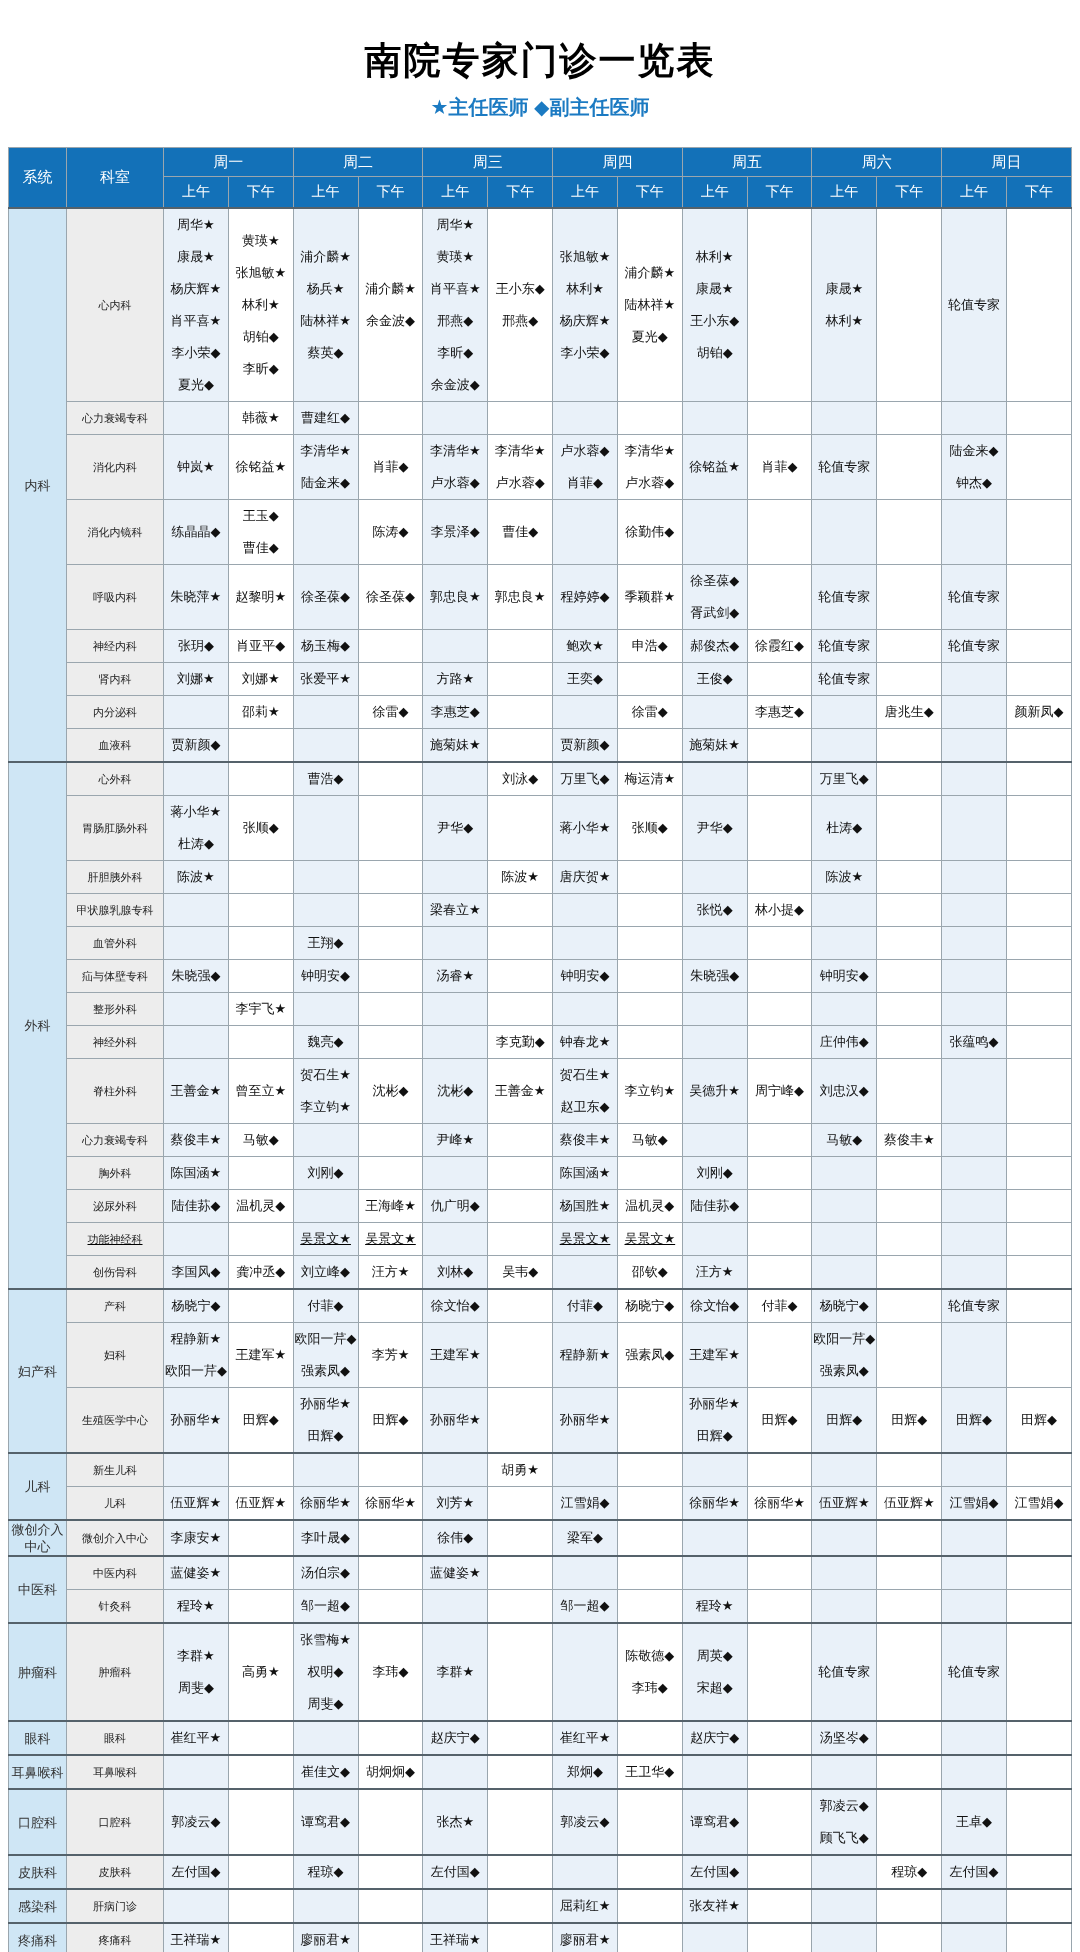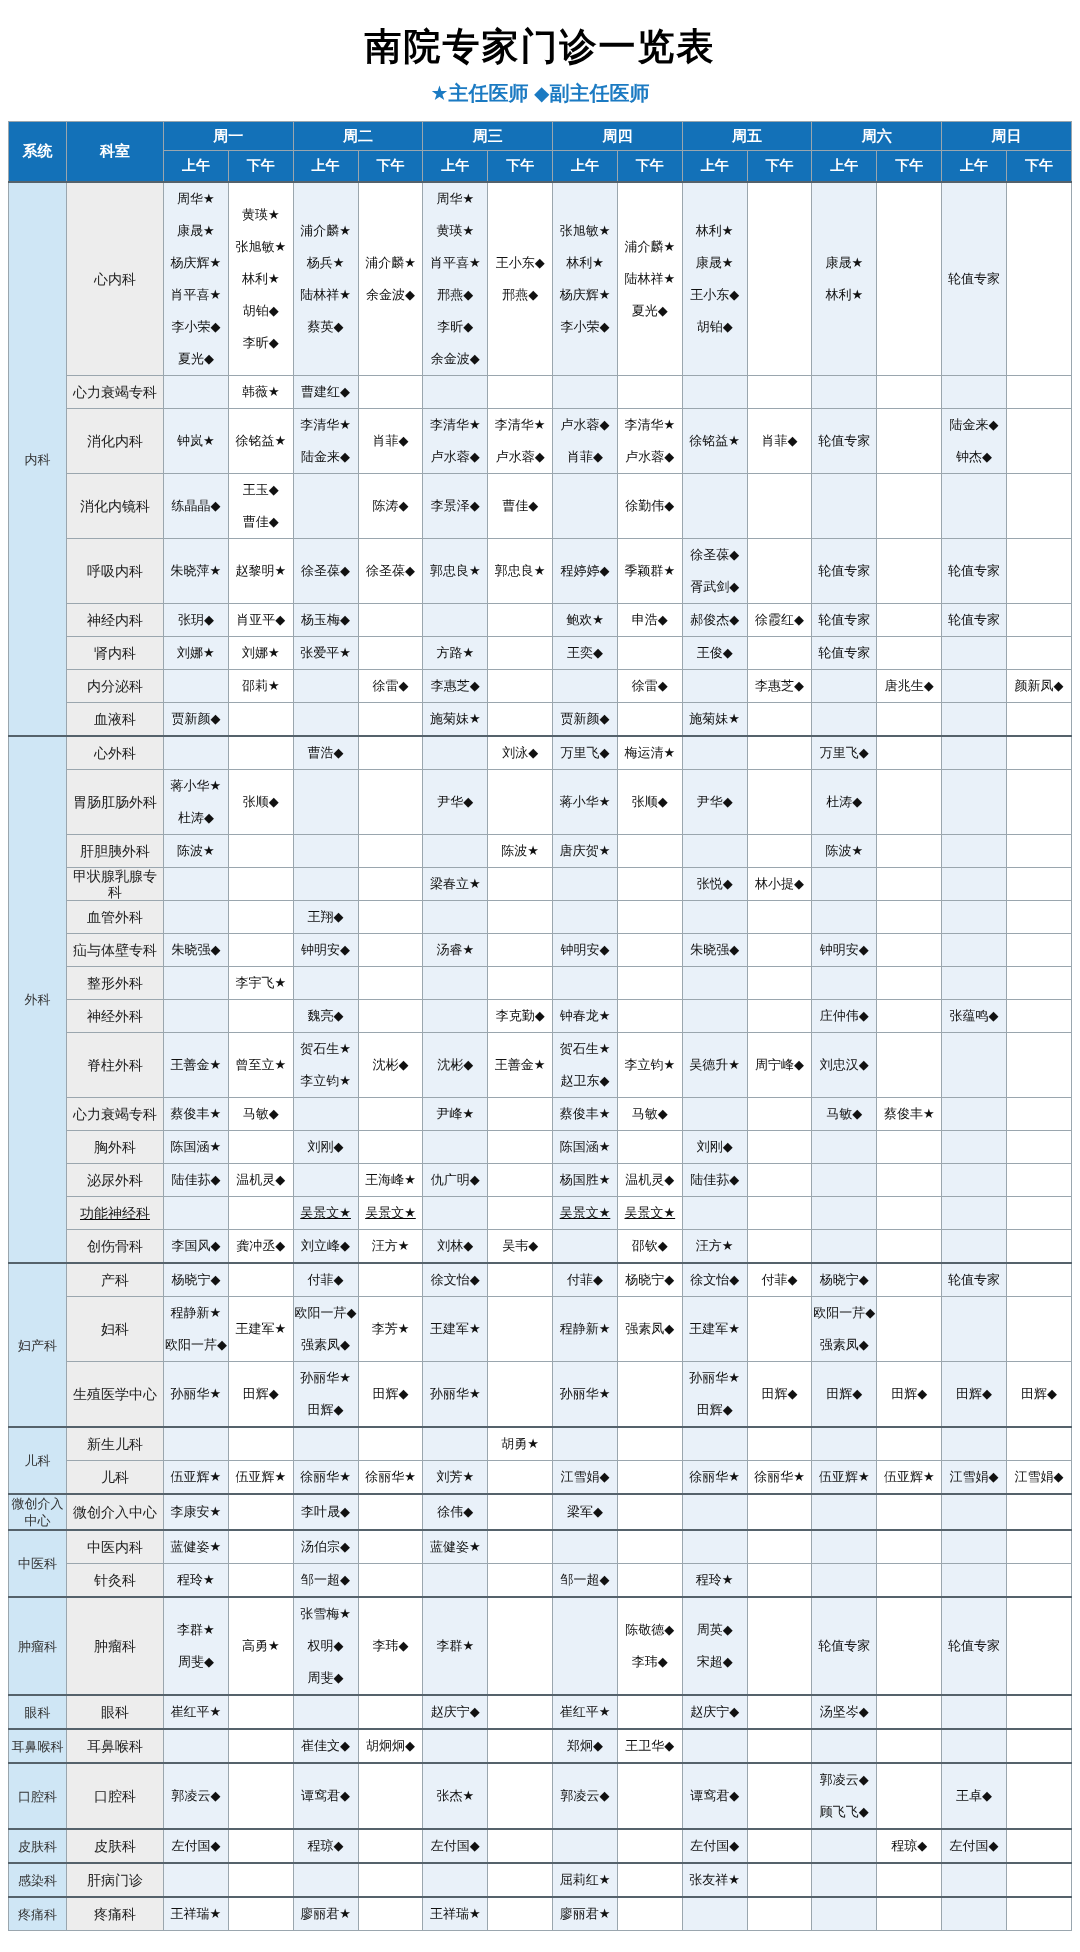--- a/index.html
+++ b/index.html
@@ -1,28 +1,28 @@
 <!DOCTYPE html>
 <html><head>
 <meta charset="utf-8">
 <style>
   html,body{margin:0;padding:0;background:#ffffff;}
   body{width:1080px;font-family:"Liberation Sans","DejaVu Sans",sans-serif;}
   .page{width:1080px;background:#fff;}
-  .title{ text-align:center; font-size:37px; font-weight:bold; color:#000; padding-top:22px; letter-spacing:2px;}
+  .title{ text-align:center; font-size:37px; font-weight:bold; color:#000; padding-top:36px; letter-spacing:2px;}
   .subtitle{ text-align:center; font-size:20px; font-weight:bold; color:#000; margin-top:10px;}
-  .legend{ text-align:center; font-size:20px; font-weight:bold; color:#1b7ac2; margin-top:8px; margin-bottom:14px;}
+  .legend{ text-align:center; font-size:20px; font-weight:bold; color:#1b7ac2; margin-top:8px; margin-bottom:26px;}
   table{ width:1064px; margin:0 8px; border-collapse:collapse; table-layout:fixed;}
   th,td{ border:1px solid #9aa6ae; padding:0; }
-  thead th{ background:#1371b8; color:#fff; font-size:15px; font-weight:bold;}
+  thead th{ background:#1371b8; color:#fff; font-size:15px; font-weight:normal;}
   th.day{ height:28px;}
   th.session{ height:30px; font-size:14px;}
   th.corner{ font-size:15px;}
   td.system{ background:#cfe6f5; color:#333; font-size:13px; font-weight:normal; text-align:center; vertical-align:middle; line-height:17px; padding:0 2px;}
-  td.dept{ background:#ededed; color:#222; font-size:14px; text-align:center; vertical-align:middle; line-height:16px; padding:0 2px;}
+  td.dept{ background:#ededed; color:#222; font-size:11px; text-align:center; vertical-align:middle; line-height:16px; padding:0 2px;}
   td.slot{ vertical-align:middle; }
   td.am{ background:#e9f1f9;}
   td.pm{ background:#ffffff;}
   .doc{ height:32px; line-height:32px; font-size:13px; color:#111; text-align:center; white-space:nowrap; overflow:hidden;}
   tr.section-start td{ border-top:2px solid #55626b; }
 </style>
 </head>
 <body>
 
 <div class="page">

